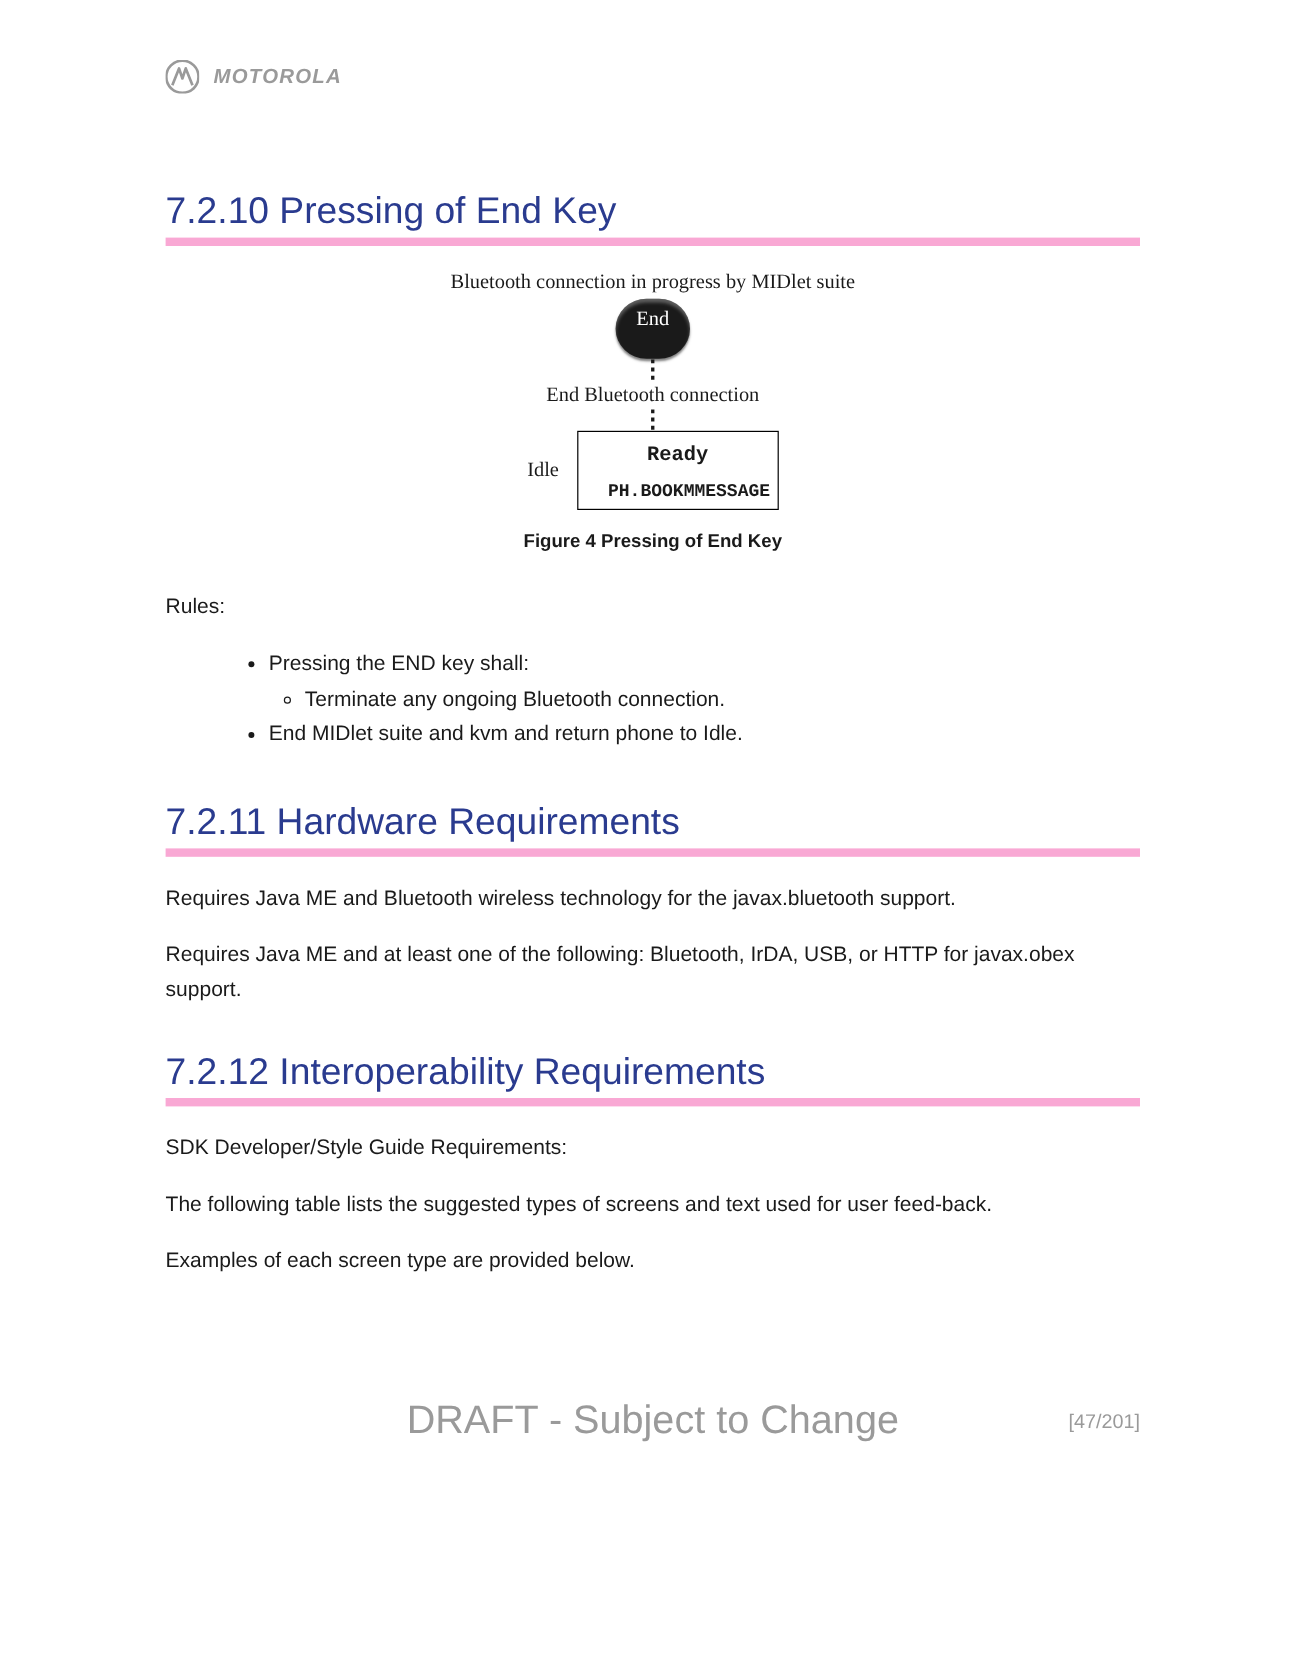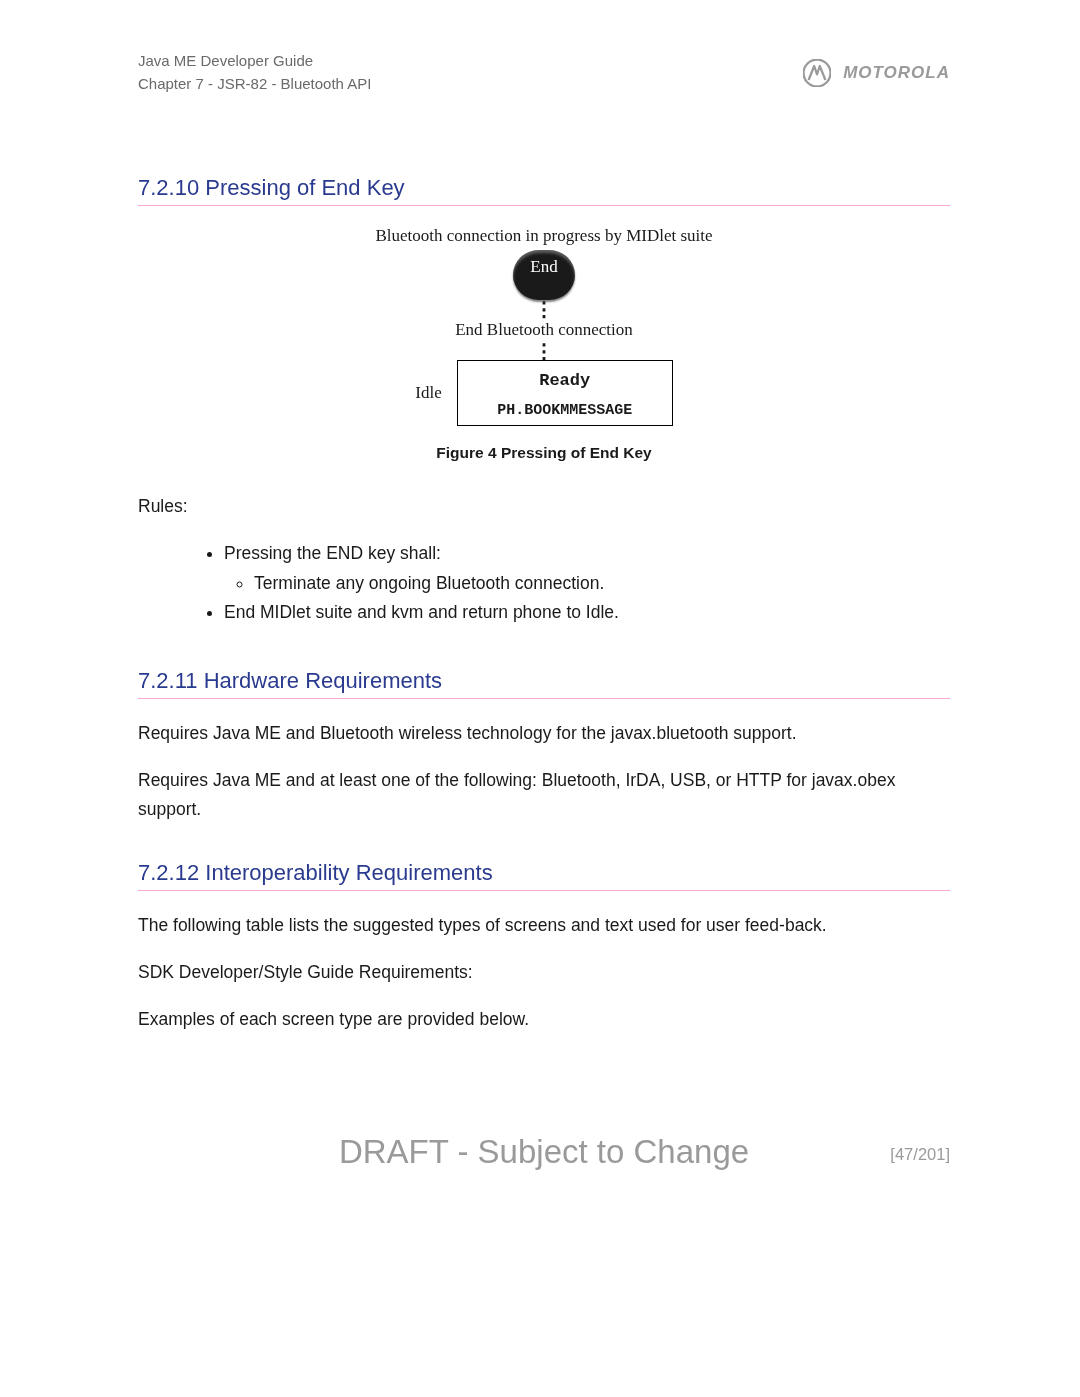--- a/index.html
+++ b/index.html
@@ -35,22 +35,22 @@
     font-family: Arial, sans-serif;
     font-style: italic;
     font-weight: 900;
     font-size: 17px;
     letter-spacing: 1px;
     color: #9a9a9a;
   }
   h2.section {
     color: #2a3b8f;
     font-weight: normal;
-    font-size: 22px;
-    border-bottom: 1px solid #f9a8d4;
+    font-size: 31px;
+    border-bottom: 7px solid #f9a8d4;
     padding-bottom: 4px;
     margin-top: 60px;
     margin-bottom: 20px;
     font-family: Verdana, Geneva, sans-serif;
   }
   .figure-wrap {
     text-align: center;
     margin-top: 14px;
   }
   .fig-title {
@@ -88,36 +88,36 @@
     align-items: center;
     gap: 15px;
     margin-top: 4px;
   }
   .idle-label {
     font-family: Georgia, 'Times New Roman', serif;
     font-size: 17px;
   }
   .screen-box {
     border: 1.5px solid #000;
-    width: 216px;
+    width: 168px;
     box-sizing: border-box;
   }
   .screen-box .screen-r1 {
     font-family: "Courier New", monospace;
     font-weight: bold;
     font-size: 17px;
     padding: 10px 0 8px 0;
   }
   .screen-box .screen-r2 {
     font-family: "Courier New", monospace;
     font-weight: bold;
     font-size: 15px;
     padding: 4px 6px 6px 6px;
     display: flex;
-    justify-content: center;
+    justify-content: flex-end;
   }
   .fig-caption {
     font-weight: bold;
     font-size: 15.5px;
     margin-top: 18px;
   }
   .body-text {
     font-size: 17.5px;
     line-height: 1.65;
     margin: 18px 0;
@@ -154,24 +154,20 @@
     right: 0;
     top: 12px;
   }
 </style>
 </head>
 <body>
 
 <div class="page">
 
   <div class="header">
-    <div class="header-left">
-      <div>Java ME Developer Guide</div>
-      <div>Chapter 7 - JSR-82 - Bluetooth API</div>
-    </div>
     <div class="logo">
       <svg width="28" height="28" viewBox="0 0 100 100">
         <circle cx="50" cy="50" r="48" fill="none" stroke="#9a9a9a" stroke-width="8"></circle>
         <path d="M20 75 L40 25 L50 55 L60 25 L80 75" fill="none" stroke="#9a9a9a" stroke-width="8" stroke-linejoin="round"></path>
       </svg>
       <span class="logo-text">MOTOROLA</span>
     </div>
   </div>
 
   <h2 class="section" style="margin-top:80px">7.2.10 Pressing of End Key</h2>
@@ -210,22 +206,22 @@
     <li>
       <span>End MIDlet suite and kvm and return phone to Idle.</span>
     </li>
   </ul>
 
   <h2 class="section" style="margin-top:40px">7.2.11 Hardware Requirements</h2>
   <div class="body-text">Requires Java ME and Bluetooth wireless technology for the javax.bluetooth support.</div>
   <div class="body-text">Requires Java ME and at least one of the following: Bluetooth, IrDA, USB, or HTTP for javax.obex support.</div>
 
   <h2 class="section" style="margin-top:36px">7.2.12 Interoperability Requirements</h2>
+  <div class="body-text">SDK Developer/Style Guide Requirements:</div>
   <div class="body-text">The following table lists the suggested types of screens and text used for user feed-back.</div>
-  <div class="body-text">SDK Developer/Style Guide Requirements:</div>
   <div class="body-text">Examples of each screen type are provided below.</div>
 
   <div class="footer">
     <span class="draft">DRAFT - Subject to Change</span>
     <span class="pagenum">[47/201]</span>
   </div>
 
 </div>
 
 </body></html>

